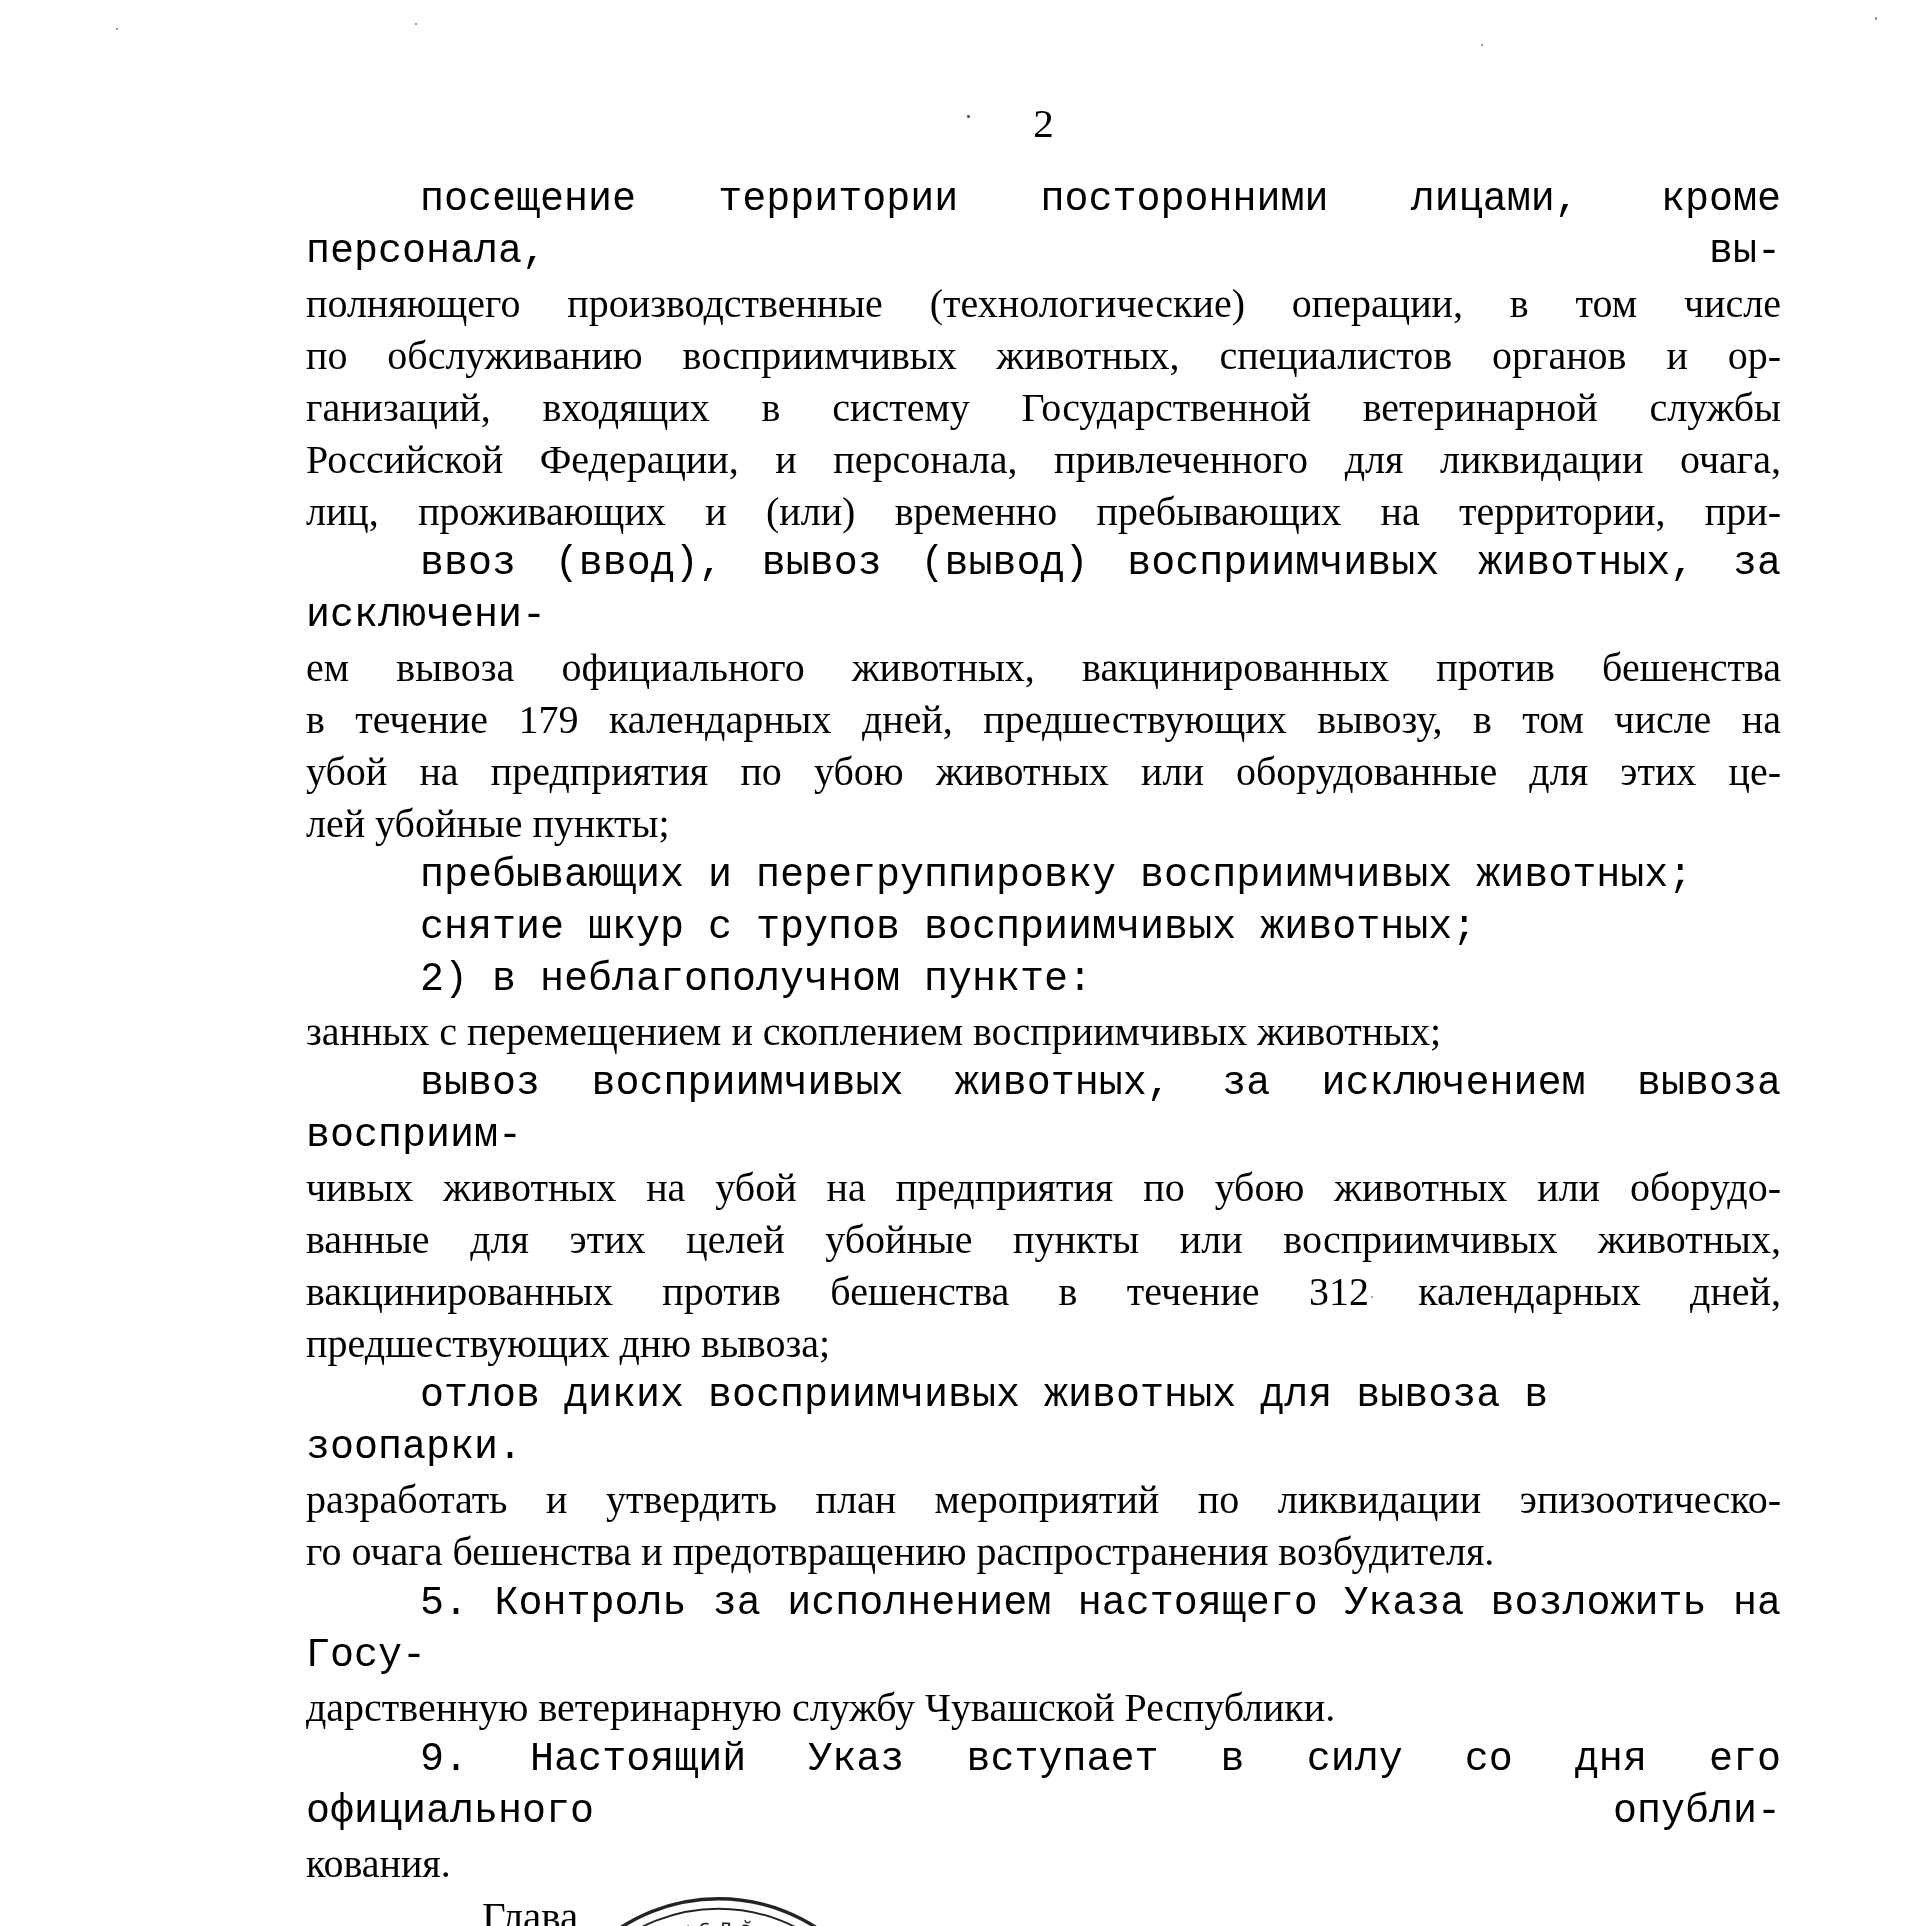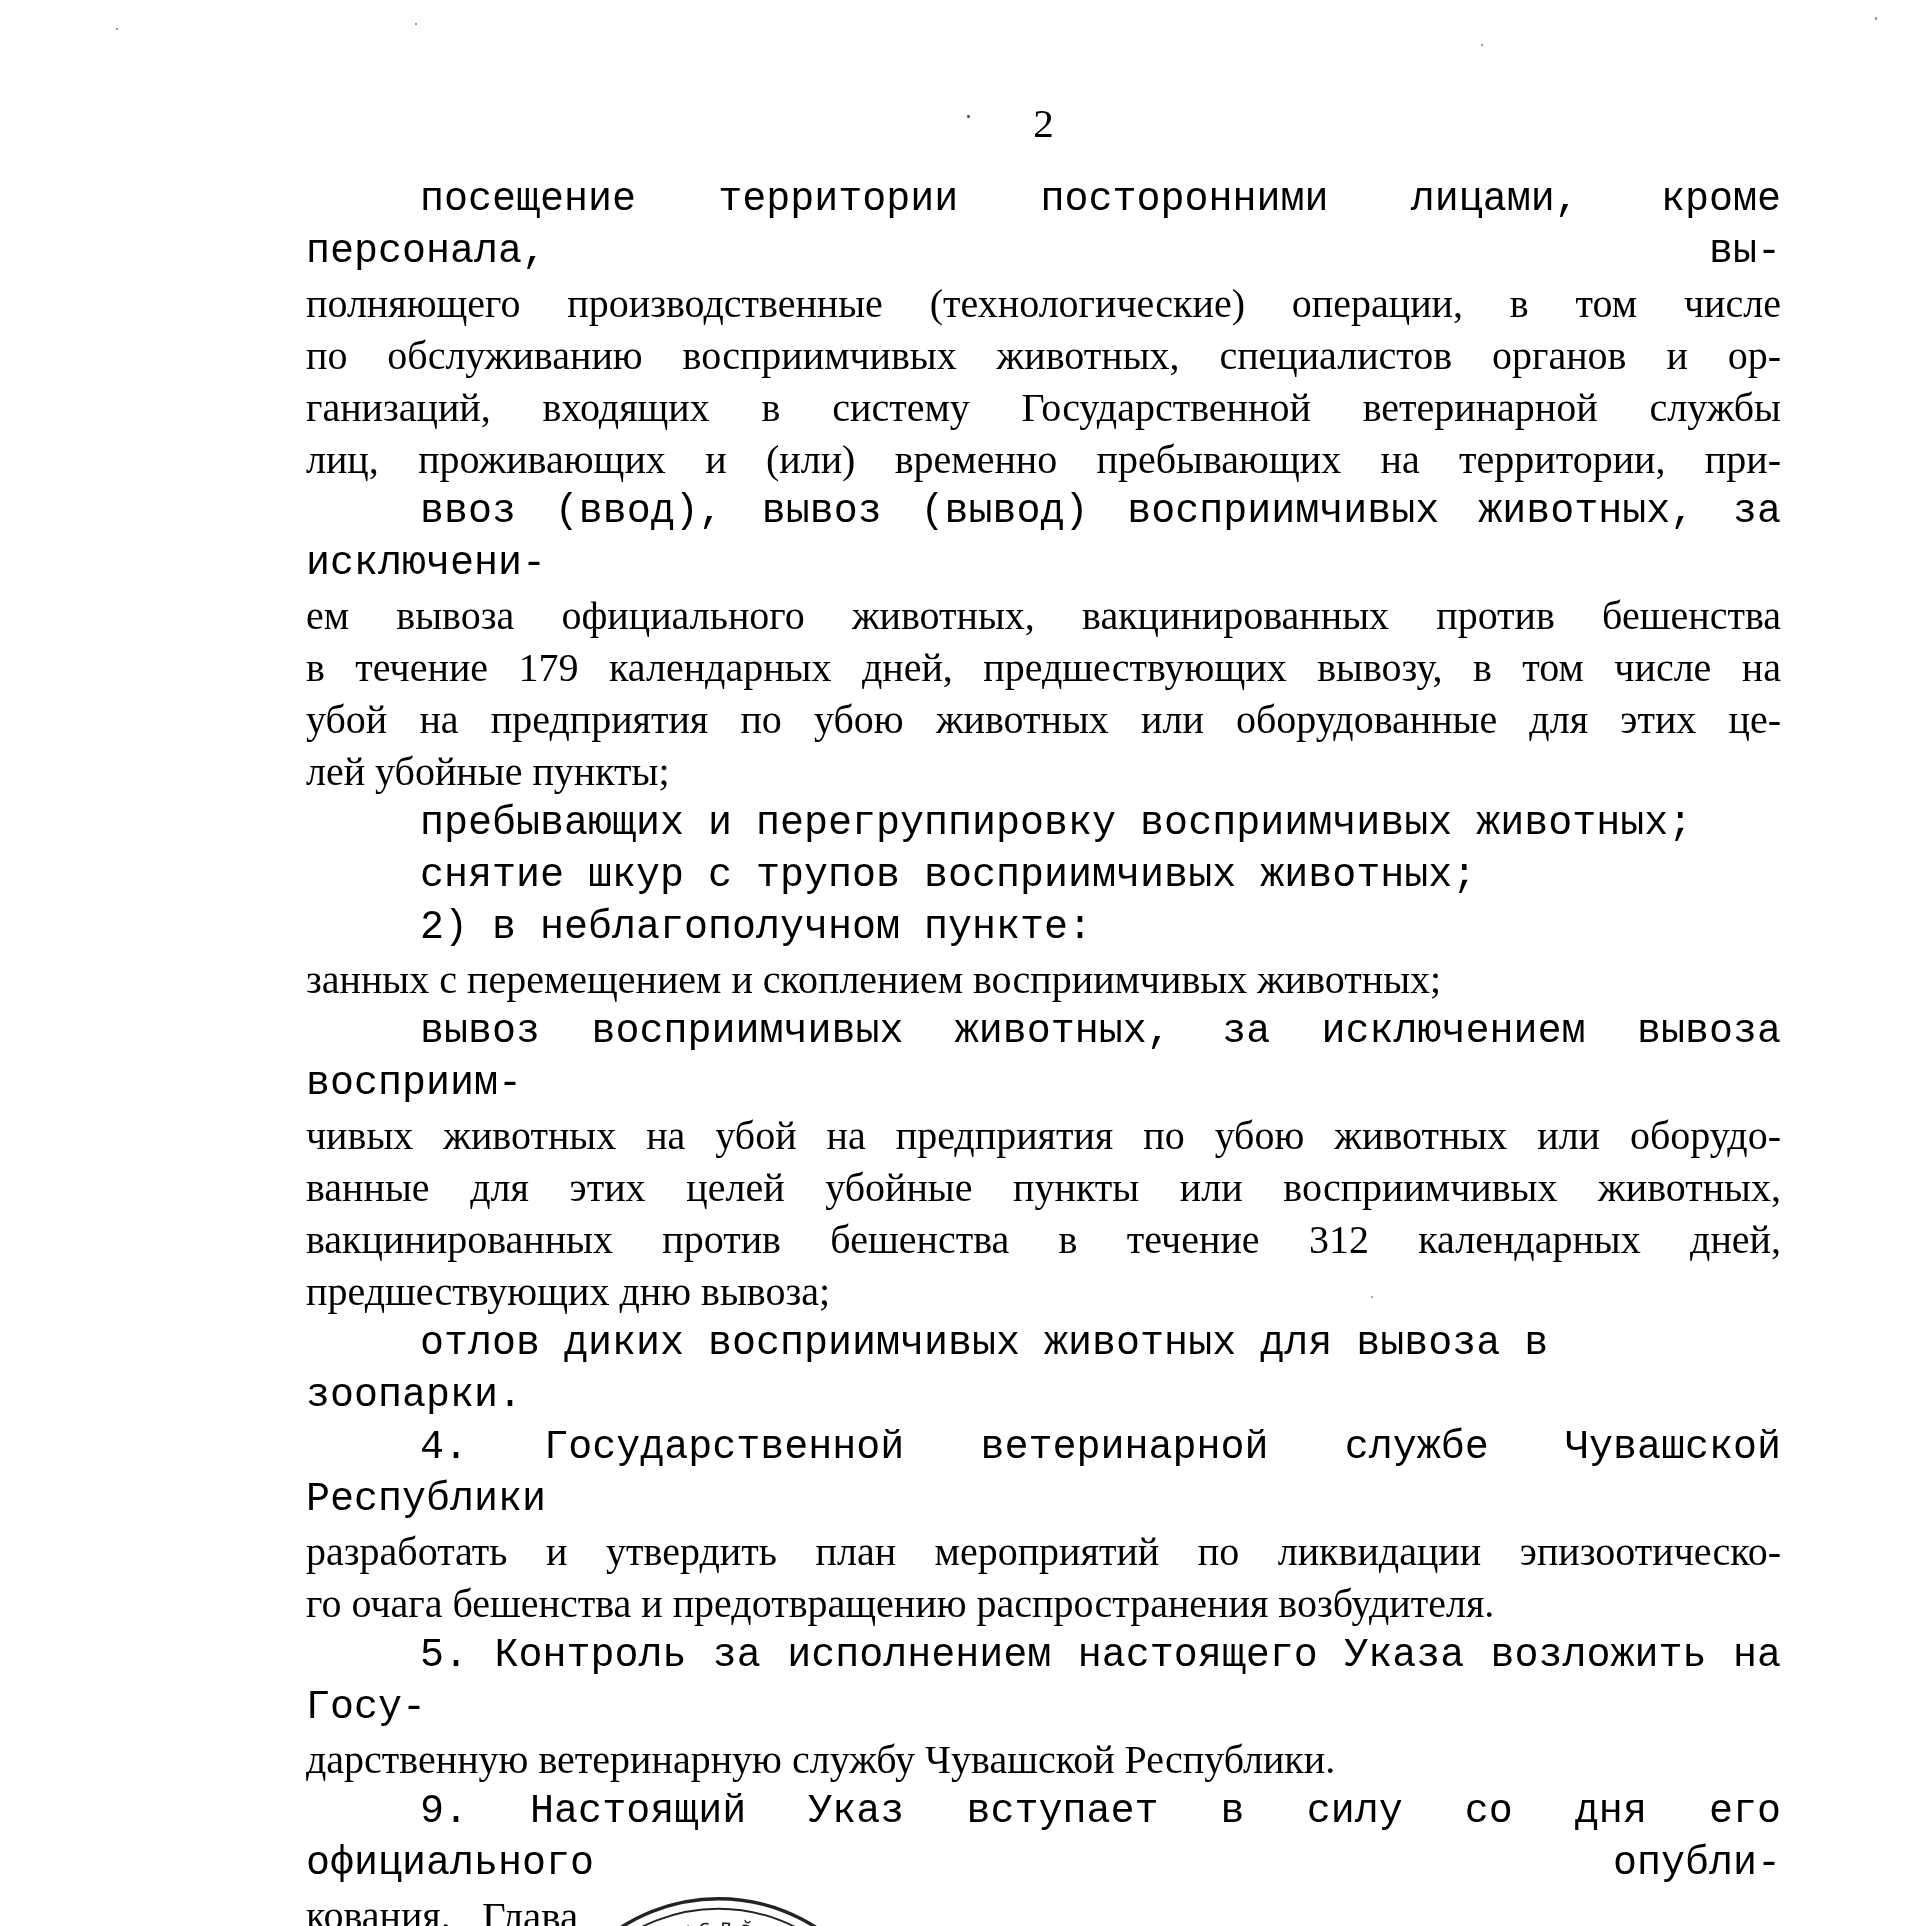--- a/index.html
+++ b/index.html
@@ -37,37 +37,37 @@
 
 <div class="page">
 
   <div class="page-number">2</div>
 
   <div class="doc-body">
       <div class="line first j">посещение территории посторонними лицами, кроме персонала, вы-</div>
       <div class="line j">полняющего производственные (технологические) операции, в том числе</div>
       <div class="line j">по обслуживанию восприимчивых животных, специалистов органов и ор-</div>
       <div class="line j">ганизаций, входящих в систему Государственной ветеринарной службы</div>
+      <div class="line j">Российской Федерации, и персонала, привлеченного для ликвидации очага,</div>
       <div class="line j">лиц, проживающих и (или) временно пребывающих на территории, при-</div>
       <div class="line first j">ввоз (ввод), вывоз (вывод) восприимчивых животных, за исключени-</div>
       <div class="line j">ем вывоза официального животных, вакцинированных против бешенства</div>
       <div class="line j">в течение 179 календарных дней, предшествующих вывозу, в том числе на</div>
       <div class="line j">убой на предприятия по убою животных или оборудованные для этих це-</div>
       <div class="line">лей убойные пункты;</div>
       <div class="line first">пребывающих и перегруппировку восприимчивых животных;</div>
       <div class="line first">снятие шкур с трупов восприимчивых животных;</div>
       <div class="line first">2) в неблагополучном пункте:</div>
       <div class="line">занных с перемещением и скоплением восприимчивых животных;</div>
       <div class="line first j">вывоз восприимчивых животных, за исключением вывоза восприим-</div>
       <div class="line j">чивых животных на убой на предприятия по убою животных или оборудо-</div>
       <div class="line j">ванные для этих целей убойные пункты или восприимчивых животных,</div>
       <div class="line j">вакцинированных против бешенства в течение 312 календарных дней,</div>
       <div class="line">предшествующих дню вывоза;</div>
       <div class="line first">отлов диких восприимчивых животных для вывоза в зоопарки.</div>
-      <div class="line first j">4. Государственной ветеринарной службе Чувашской Республики</div>
       <div class="line j">разработать и утвердить план мероприятий по ликвидации эпизоотическо-</div>
       <div class="line">го очага бешенства и предотвращению распространения возбудителя.</div>
       <div class="line first j">5. Контроль за исполнением настоящего Указа возложить на Госу-</div>
       <div class="line">дарственную ветеринарную службу Чувашской Республики.</div>
       <div class="line first j">9. Настоящий Указ вступает в силу со дня его официального опубли-</div>
       <div class="line">кования.</div>
     </div>
 
   <div class="sig-title">Глава</div>
 

